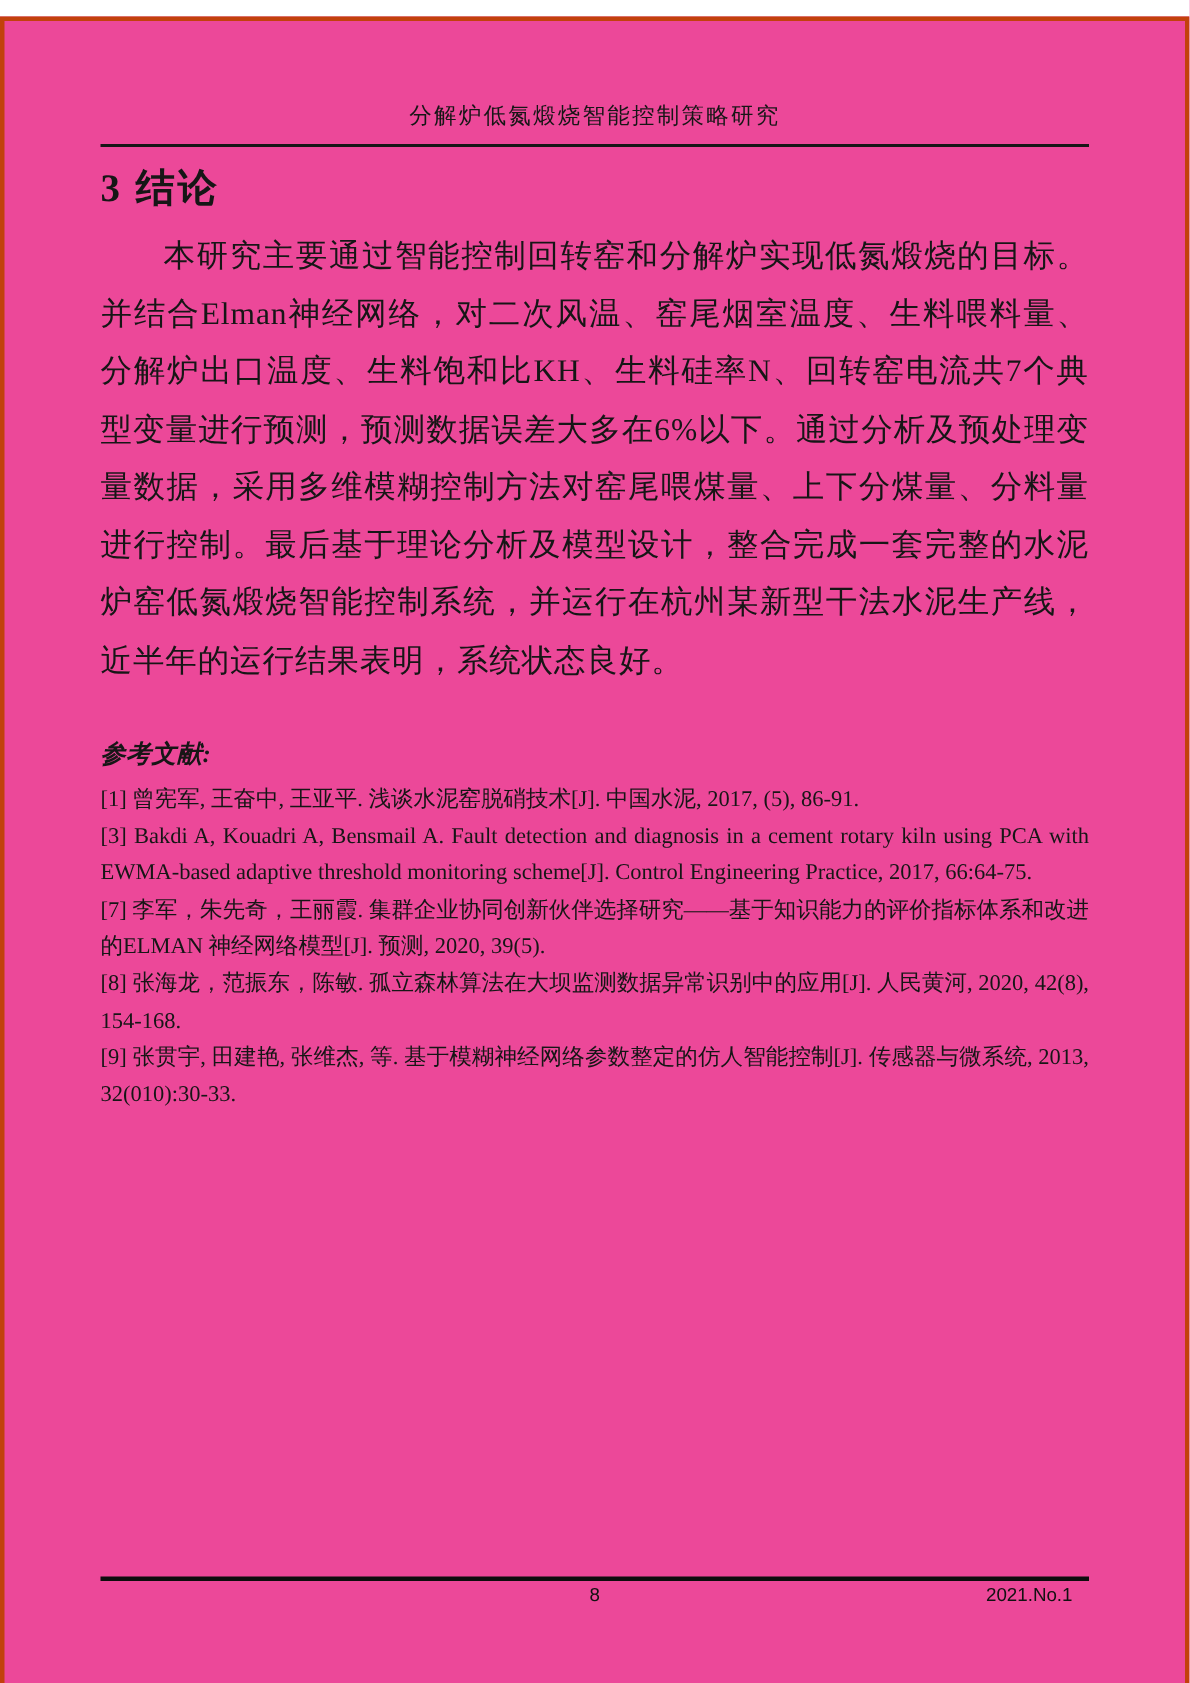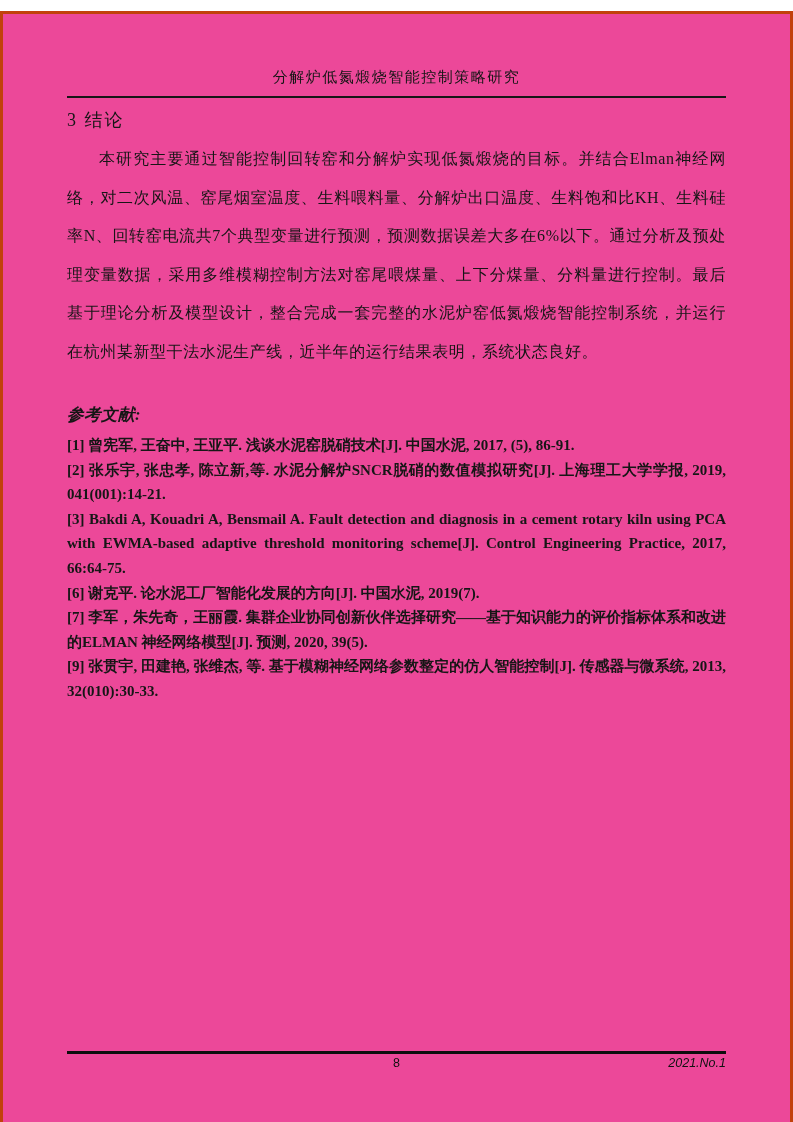--- a/index.html
+++ b/index.html
@@ -26,27 +26,27 @@
     top: 54px;
   }
   .header {
     text-align: center;
     font-size: 15px;
     letter-spacing: 1.5px;
     padding-bottom: 9px;
     border-bottom: 2px solid #161616;
   }
   .section-heading {
-    font-size: 18px;
-    font-weight: normal;
+    font-size: 26px;
+    font-weight: bold;
     margin: 10px 0 0 0;
     letter-spacing: 2px;
   }
   .body-par {
-    font-size: 16px;
+    font-size: 21px;
     line-height: 38.5px;
     text-align: justify;
     text-indent: 2em;
     margin: 8px 0 0 0;
     letter-spacing: 0.6px;
   }
   .refs-heading {
     font-size: 16.5px;
     font-weight: bold;
     margin: 33px 0 7px 0;
@@ -54,21 +54,20 @@
     font-style: italic;
   }
   .refs {
     margin: 0;
   }
   .ref {
     font-size: 15px;
     line-height: 24.6px;
     text-align: justify;
     margin: 0;
-    font-weight: bold;
   }
   .footer {
     position: absolute;
     left: 64px;
     right: 64px;
     top: 1037px;
     border-top: 3px solid #0d0d0d;
   }
   .footer-row {
     position: relative;
@@ -78,22 +77,21 @@
     font-size: 12.5px;
     color: #111111;
   }
   .page-num {
     position: absolute;
     left: 50%;
     transform: translateX(-50%);
   }
   .issue {
     position: absolute;
-    right: 0;
-    font-style: italic;
+    right: 11px;
   }
 </style>
 </head>
 <body>
 
 <div class="page">
   <div class="content">
 
     <div class="header">
       <span>分解炉低氮煅烧智能控制策略研究</span>
@@ -102,30 +100,29 @@
     <h1 class="section-heading">3 结论</h1>
 
     <p class="body-par">本研究主要通过智能控制回转窑和分解炉实现低氮煅烧的目标。并结合Elman神经网络，对二次风温、窑尾烟室温度、生料喂料量、分解炉出口温度、生料饱和比KH、生料硅率N、回转窑电流共7个典型变量进行预测，预测数据误差大多在6%以下。通过分析及预处理变量数据，采用多维模糊控制方法对窑尾喂煤量、上下分煤量、分料量进行控制。最后基于理论分析及模型设计，整合完成一套完整的水泥炉窑低氮煅烧智能控制系统，并运行在杭州某新型干法水泥生产线，近半年的运行结果表明，系统状态良好。</p>
 
     <h2 class="refs-heading">参考文献:</h2>
 
     <div class="refs">
 
         <p class="ref">[1] 曾宪军, 王奋中, 王亚平. 浅谈水泥窑脱硝技术[J]. 中国水泥, 2017, (5), 86-91.</p>
 
-        <p class="ref">[2] 张乐宇, 张忠孝, 陈立新,等. 水泥分解炉SNCR脱硝的数值模拟研究[J]. 上海理工大学学报, 2019, 041(001):14-21.</p>
 
         <p class="ref">[3] Bakdi A,  Kouadri A,  Bensmail A. Fault detection and diagnosis in a cement rotary kiln using PCA with EWMA-based adaptive threshold monitoring scheme[J]. Control Engineering Practice, 2017, 66:64-75.</p>
 
 
 
-        <p class="ref">[6] 谢克平. 论水泥工厂智能化发展的方向[J]. 中国水泥, 2019(7).</p>
 
         <p class="ref">[7] 李军，朱先奇，王丽霞. 集群企业协同创新伙伴选择研究——基于知识能力的评价指标体系和改进的ELMAN 神经网络模型[J]. 预测, 2020, 39(5).</p>
 
+        <p class="ref">[8] 张海龙，范振东，陈敏. 孤立森林算法在大坝监测数据异常识别中的应用[J]. 人民黄河, 2020, 42(8), 154-168.</p>
 
         <p class="ref">[9] 张贯宇, 田建艳, 张维杰, 等. 基于模糊神经网络参数整定的仿人智能控制[J]. 传感器与微系统, 2013, 32(010):30-33.</p>
       </div>
 
   </div>
 
   <div class="footer">
     <div class="footer-row">
       <span class="page-num">8</span>
       <span class="issue">2021.No.1</span>

